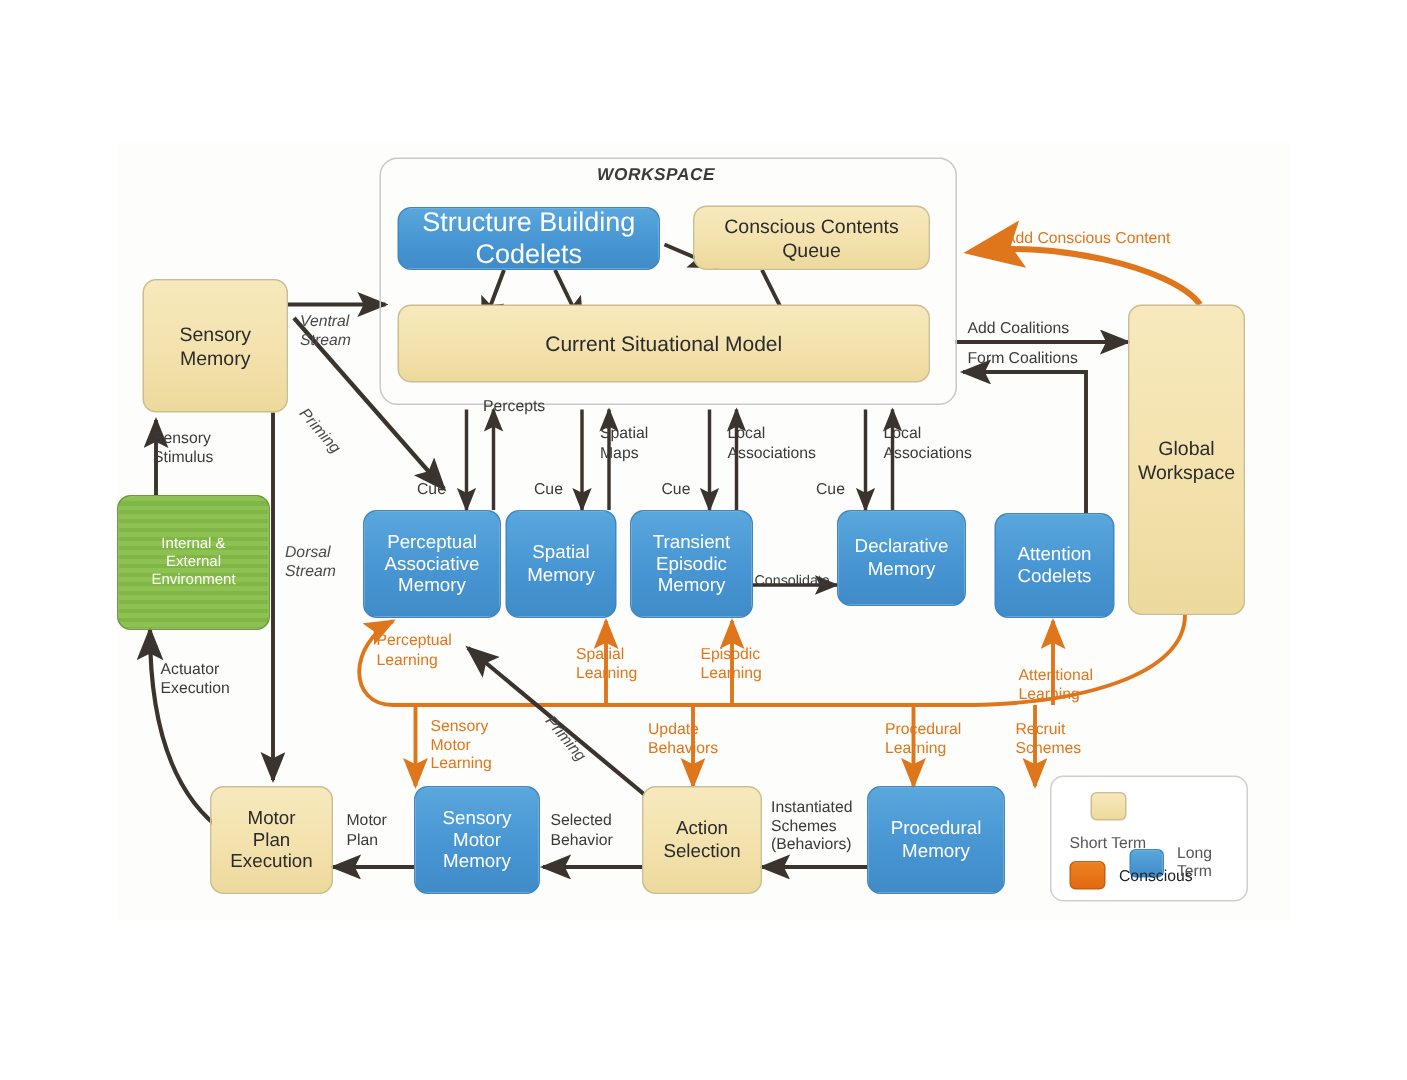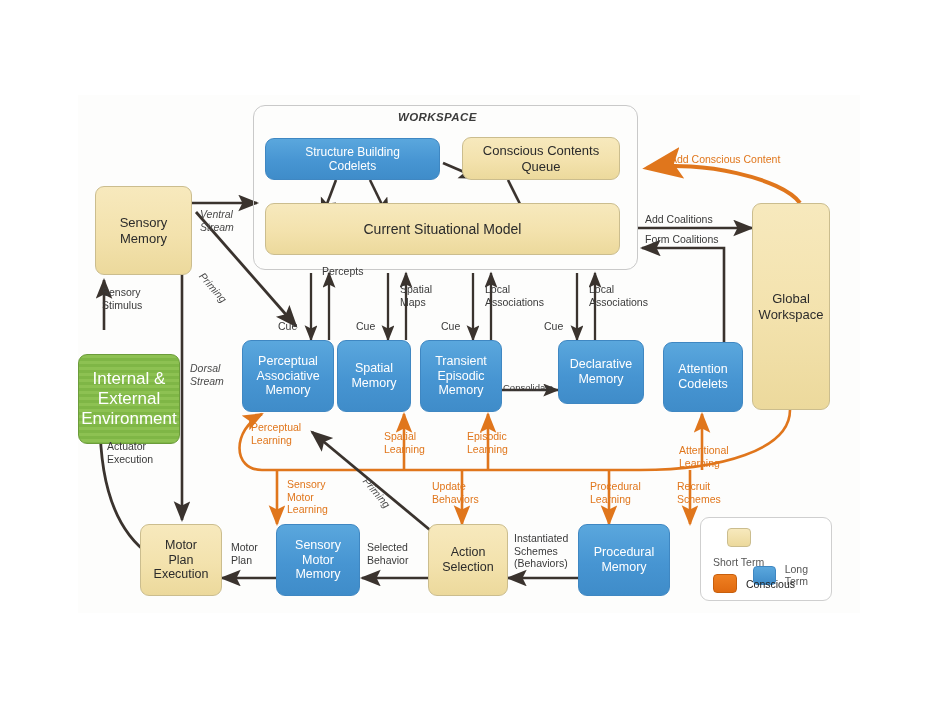--- a/index.html
+++ b/index.html
@@ -110,40 +110,40 @@
   <g stroke="#3a332e" fill="none" stroke-width="2.6">
     <path d="M276,578 L222,578" marker-end="url(#ah)"></path>
     <path d="M428,578 L362,578" marker-end="url(#ah)"></path>
     <path d="M578,578 L508,578" marker-end="url(#ah)"></path>
   </g>
 </svg>
 
 <div class="node plain" style="left:253px;top:105px;width:385px;height:165px;"></div>
 <div class="wstitle" style="left:398px;top:111px;">WORKSPACE</div>
 
-<div class="node long" style="left:265px;top:138px;width:175px;height:42px;font-size:12px;">
+<div class="node long" style="left:265px;top:138px;width:175px;height:42px;font-size:18px;">
   <span style="white-space:pre-line;">Structure Building
 Codelets</span>
 </div>
 
 <div class="node short" style="left:462px;top:137px;width:158px;height:43px;font-size:13px;">
   <span style="white-space:pre-line;">Conscious Contents
 Queue</span>
 </div>
 
 <div class="node short" style="left:265px;top:203px;width:355px;height:52px;font-size:14px;">
   <span style="white-space:pre-line;">Current Situational Model</span>
 </div>
 
 <div class="node short" style="left:95px;top:186px;width:97px;height:89px;font-size:13px;">
   <span style="white-space:pre-line;">Sensory
 Memory</span>
 </div>
 
-<div class="node env" style="left:78px;top:330px;width:102px;height:90px;font-size:17px;margin-top:24px;">
+<div class="node env" style="left:78px;top:330px;width:102px;height:90px;font-size:10px;">
   <span style="white-space:pre-line;">Internal &amp;
 External
 Environment</span>
 </div>
 
 <div class="node long" style="left:242px;top:340px;width:92px;height:72px;font-size:12.5px;">
   <span style="white-space:pre-line;">Perceptual
 Associative
 Memory</span>
 </div>

